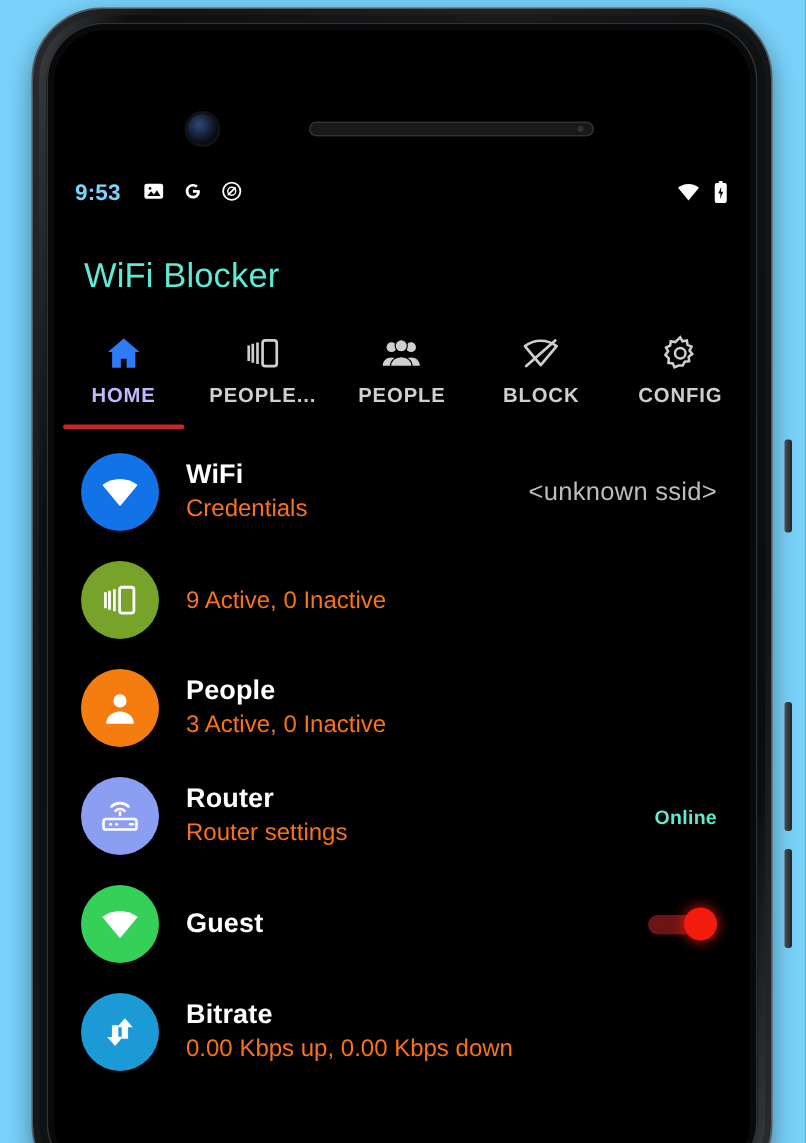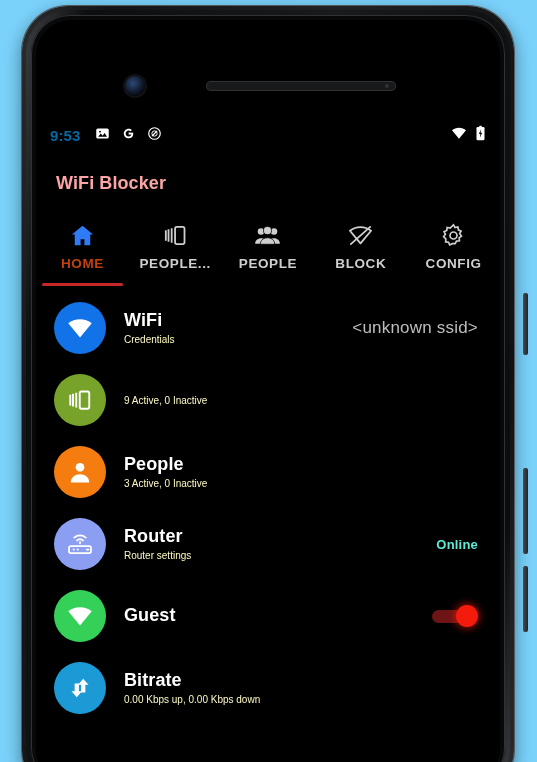--- a/index.html
+++ b/index.html
@@ -52,68 +52,68 @@
   }
   .side-btn{ position:absolute; right:9px; width:5px; border-radius:2px;
     background:linear-gradient(90deg,#4a4d51,#222426); }
   .btn-power{ top:293px; height:62px; }
   .btn-volup{ top:468px; height:86px; }
   .btn-voldn{ top:566px; height:66px; }
 
   
   .statusbar{
     position:absolute; left:0; top:100px; width:464px; height:30px;
-    display:flex; align-items:center; padding:0 14px; color:#0369a1;
+    display:flex; align-items:flex-start; padding:0 14px; color:#7dd3fc;
   }
   .sb-time{ font-size:15px; font-weight:700; letter-spacing:.1px; }
   .sb-left-icons{ display:flex; align-items:center; gap:11px; margin-left:15px; }
   .sb-right{ margin-left:auto; display:flex; align-items:center; gap:8px; }
   .sb-icon{ display:block; }
 
   
   .appbar{
     position:absolute; left:0; top:138px; width:464px; height:50px;
     display:flex; align-items:center; padding-left:20px;
   }
-  .app-title{ color:#fca5a5; font-size:18px; font-weight:700; letter-spacing:.1px; }
+  .app-title{ color:#5eead4; font-size:23px; font-weight:400; letter-spacing:.1px; }
 
   
   .tabs{
     position:absolute; left:0; top:190px; width:464px; height:85px;
     display:flex; align-items:flex-start;
   }
   .tab{
     flex:1; height:85px; position:relative;
     display:flex; flex-direction:column; align-items:center; justify-content:flex-start;
     padding-top:10px; cursor:pointer;
   }
   .tab-icon{ height:30px; display:flex; align-items:center; justify-content:center; }
   .tab-label{
     margin-top:6px; font-size:13.5px; font-weight:700; letter-spacing:.6px;
     color:#cfcfcf; white-space:nowrap;
   }
-  .tab.active .tab-label{ color:#c2410c; }
+  .tab.active .tab-label{ color:#c4b5fd; }
   .tab.active .tab-underline{
     position:absolute; left:6px; right:6px; bottom:9px; height:3px;
     background:#c62828; border-radius:2px;
   }
 
   
   .list{ position:absolute; left:0; top:272px; width:464px; }
   .row{
     height:72px; display:flex; align-items:center; padding:0 22px 0 18px;
     cursor:pointer;
   }
   .row-icon{
     width:52px; height:52px; border-radius:50%;
     display:flex; align-items:center; justify-content:center; flex:0 0 52px;
   }
   .row-text{ margin-left:18px; display:flex; flex-direction:column; justify-content:space-between; }
   .row-title{ color:#fff; font-size:18px; font-weight:700; line-height:1.22; letter-spacing:.1px; }
-  .row-sub{ color:#fef9c3; font-size:10px; line-height:1.35; margin-top:1px; }
+  .row-sub{ color:#f97316; font-size:16px; line-height:1.35; margin-top:1px; }
   .row-right{ margin-left:auto; display:flex; align-items:center; }
   .row-value{ font-size:17px; font-weight:500; color:#bdbdbd; letter-spacing:.2px; }
   .row-value.status-online{ color:#5eead4; font-weight:700; font-size:13px; }
 
   
   .toggle{ position:relative; width:46px; height:22px; }
   .toggle-track{
     position:absolute; left:0; top:5px; width:34px; height:13px;
     border-radius:7px; background:#6d1414;
   }

